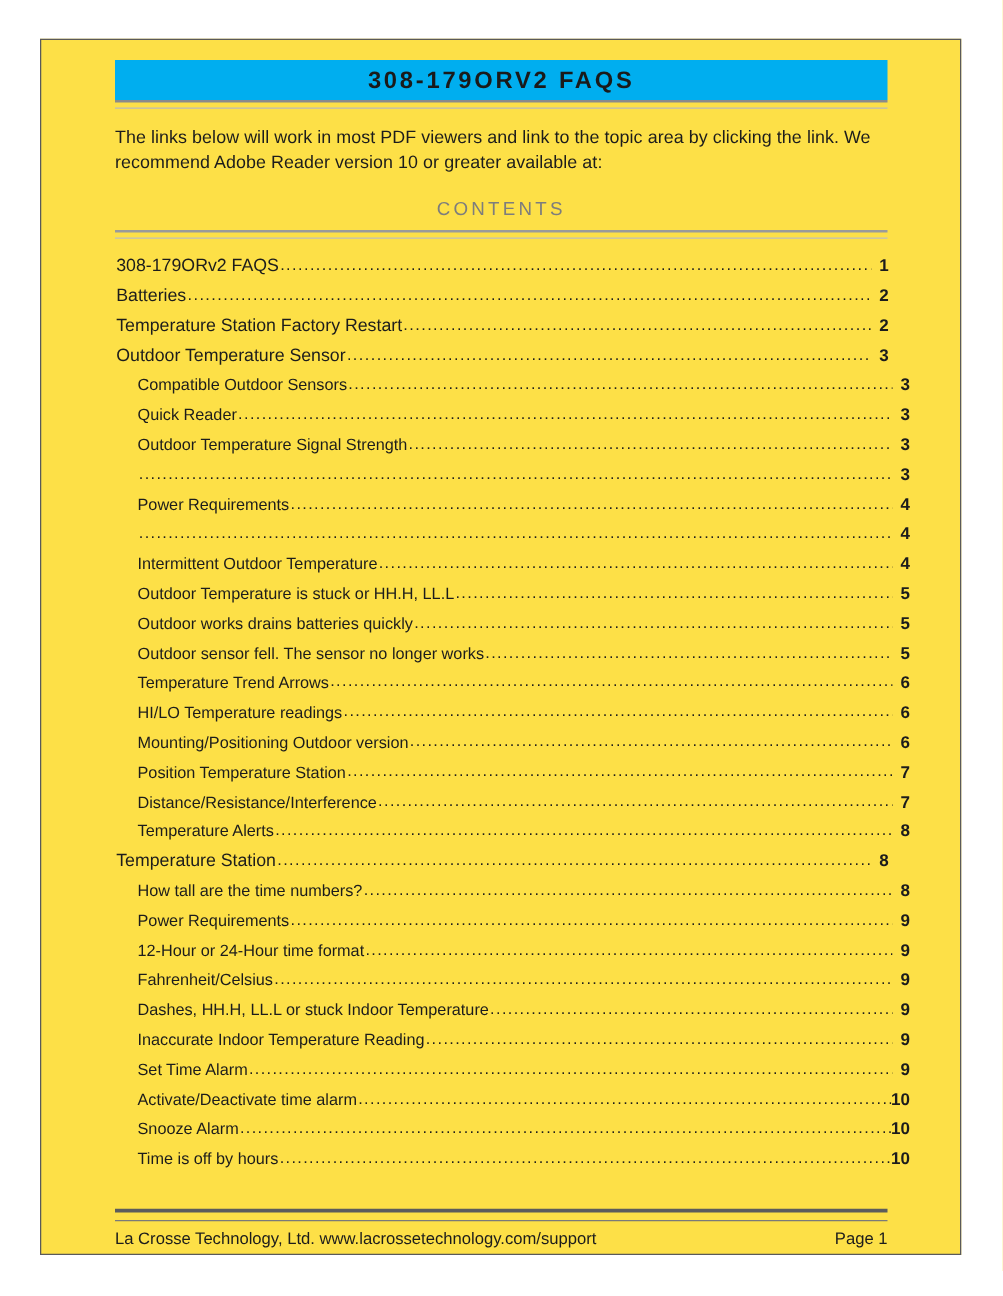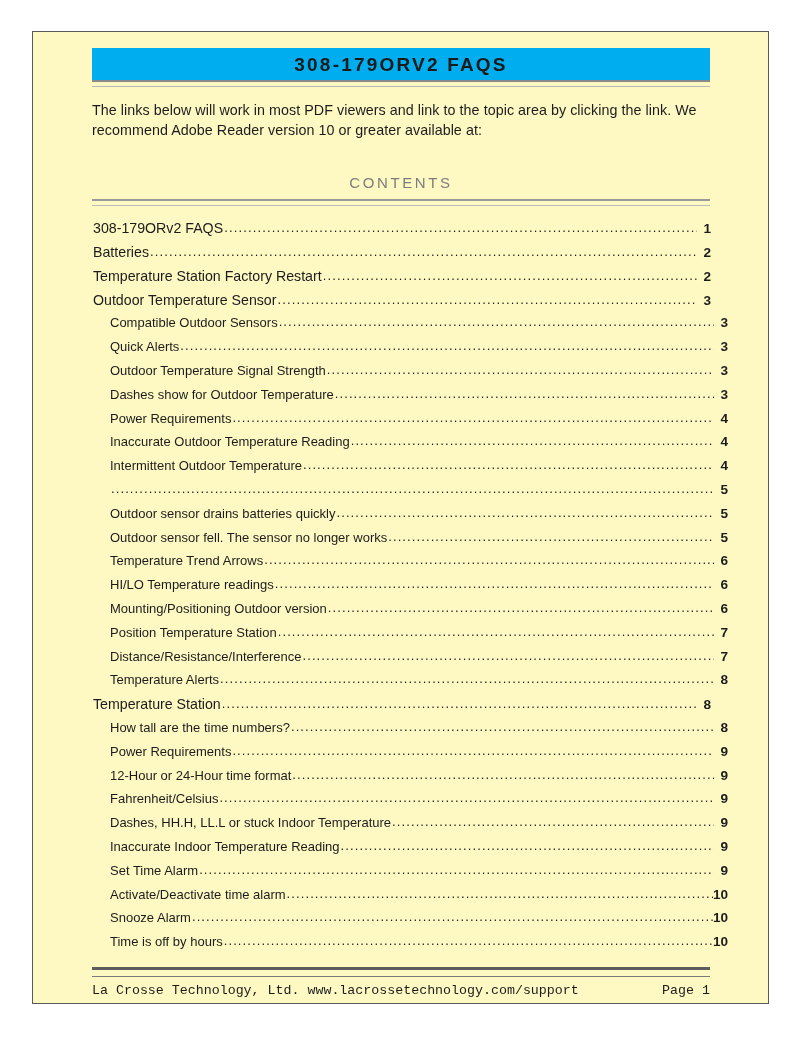--- a/index.html
+++ b/index.html
@@ -17,21 +17,21 @@
 
   
   #page-sheet {
     position: absolute;
     left: 32px;
     top: 31px;
     width: 737px;
     height: 973px;
     box-sizing: border-box;
     border: 1px solid #5a5a5a;
-    background: #fef9c3;
+    background: #fde047;
   }
 
   #page-inner {
     position: absolute;
     left: 59px;
     top: 16px;
     width: 618px;
     height: 940px;
   }
 
@@ -68,21 +68,21 @@
     display: block;
     color: #3434cc;
     font-size: 14.3px;
     line-height: 19.5px;
     text-decoration: none;
     cursor: pointer;
   }
 
   
   #contents-heading {
-    margin-top: 35px;
+    margin-top: 20px;
     text-align: center;
     font-size: 15px;
     color: #7d7d7d;
     letter-spacing: 2.6px;
     line-height: 1;
   }
   #contents-rule {
     margin-top: 9px;
     height: 4px;
     border-top: 2px solid #9a9a9a;
@@ -133,21 +133,20 @@
     font-size: 13.6px;
   }
   .toc-entry.level-1 .toc-dots { letter-spacing: 1.15px; }
 
   
   #footer-wrap {
     position: absolute;
     left: 0;
     top: 919px;
     width: 618px;
-    font-family: Liberation Mono, monospace;
   }
   #footer-rule {
     height: 6px;
     border-top: 3px solid #5c5c5c;
     border-bottom: 1px solid #7a7a7a;
   }
   #footer {
     margin-top: 6px;
     display: flex;
     justify-content: space-between;
@@ -196,55 +195,54 @@
           <span class="toc-label">Outdoor Temperature Sensor</span>
           <span class="toc-dots">...............................................................................................................................................................</span>
           <span class="toc-page">3</span>
         </a>
         <a class="toc-entry level-2" href="#">
           <span class="toc-label">Compatible Outdoor Sensors</span>
           <span class="toc-dots">...............................................................................................................................................................</span>
           <span class="toc-page">3</span>
         </a>
         <a class="toc-entry level-2" href="#">
-          <span class="toc-label">Quick Alerts</span>
+          <span class="toc-label">Quick Reader</span>
           <span class="toc-dots">...............................................................................................................................................................</span>
           <span class="toc-page">3</span>
         </a>
         <a class="toc-entry level-2" href="#">
           <span class="toc-label">Outdoor Temperature Signal Strength</span>
           <span class="toc-dots">...............................................................................................................................................................</span>
           <span class="toc-page">3</span>
         </a>
         <a class="toc-entry level-2" href="#">
-          <span class="toc-label">Dashes show for Outdoor Temperature</span>
           <span class="toc-dots">...............................................................................................................................................................</span>
           <span class="toc-page">3</span>
         </a>
         <a class="toc-entry level-2" href="#">
           <span class="toc-label">Power Requirements</span>
           <span class="toc-dots">...............................................................................................................................................................</span>
           <span class="toc-page">4</span>
         </a>
         <a class="toc-entry level-2" href="#">
-          <span class="toc-label">Inaccurate Outdoor Temperature Reading</span>
           <span class="toc-dots">...............................................................................................................................................................</span>
           <span class="toc-page">4</span>
         </a>
         <a class="toc-entry level-2" href="#">
           <span class="toc-label">Intermittent Outdoor Temperature</span>
           <span class="toc-dots">...............................................................................................................................................................</span>
           <span class="toc-page">4</span>
         </a>
         <a class="toc-entry level-2" href="#">
+          <span class="toc-label">Outdoor Temperature is stuck or HH.H, LL.L</span>
           <span class="toc-dots">...............................................................................................................................................................</span>
           <span class="toc-page">5</span>
         </a>
         <a class="toc-entry level-2" href="#">
-          <span class="toc-label">Outdoor sensor drains batteries quickly</span>
+          <span class="toc-label">Outdoor works drains batteries quickly</span>
           <span class="toc-dots">...............................................................................................................................................................</span>
           <span class="toc-page">5</span>
         </a>
         <a class="toc-entry level-2" href="#">
           <span class="toc-label">Outdoor sensor fell. The sensor no longer works</span>
           <span class="toc-dots">...............................................................................................................................................................</span>
           <span class="toc-page">5</span>
         </a>
         <a class="toc-entry level-2" href="#">
           <span class="toc-label">Temperature Trend Arrows</span>

